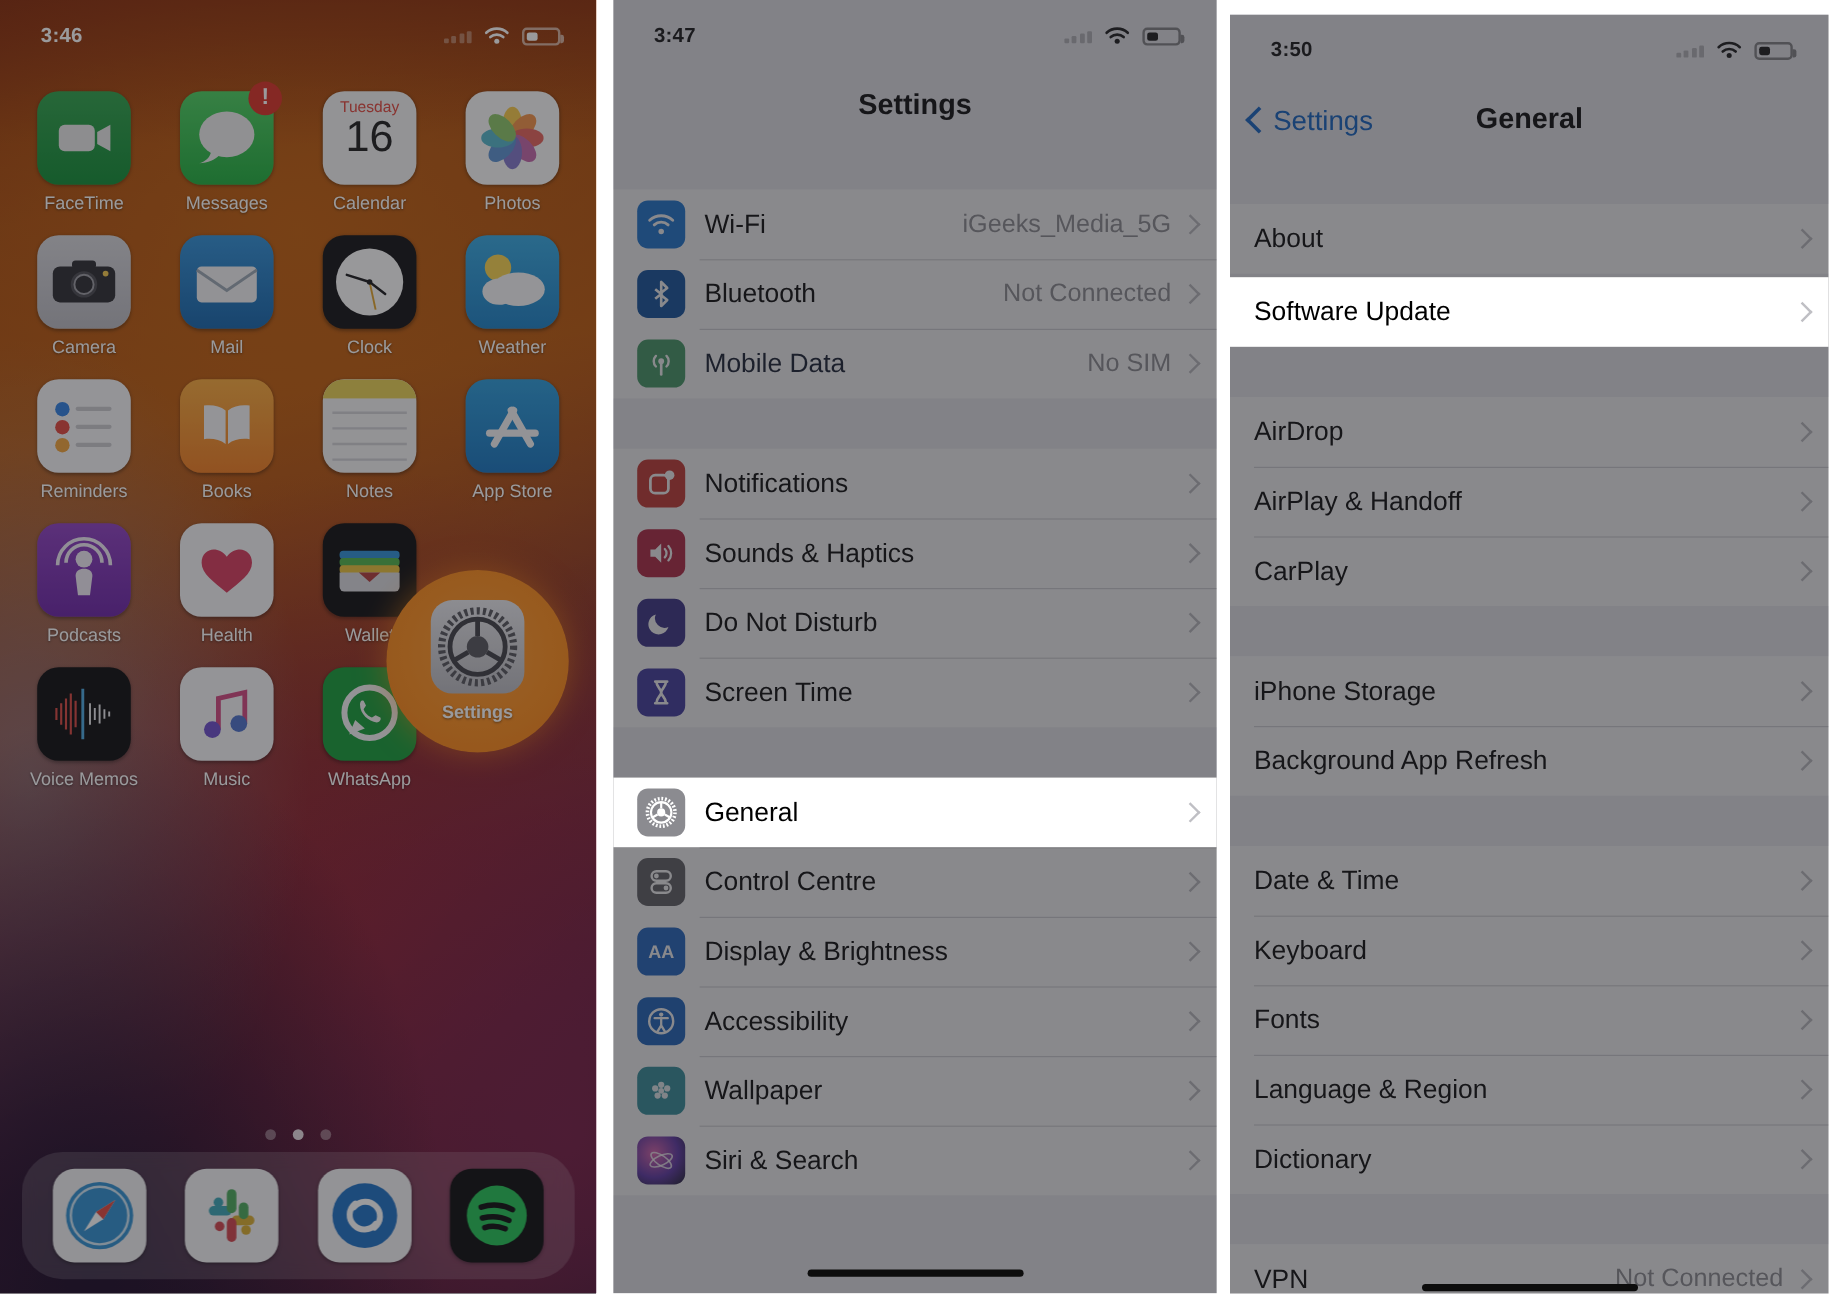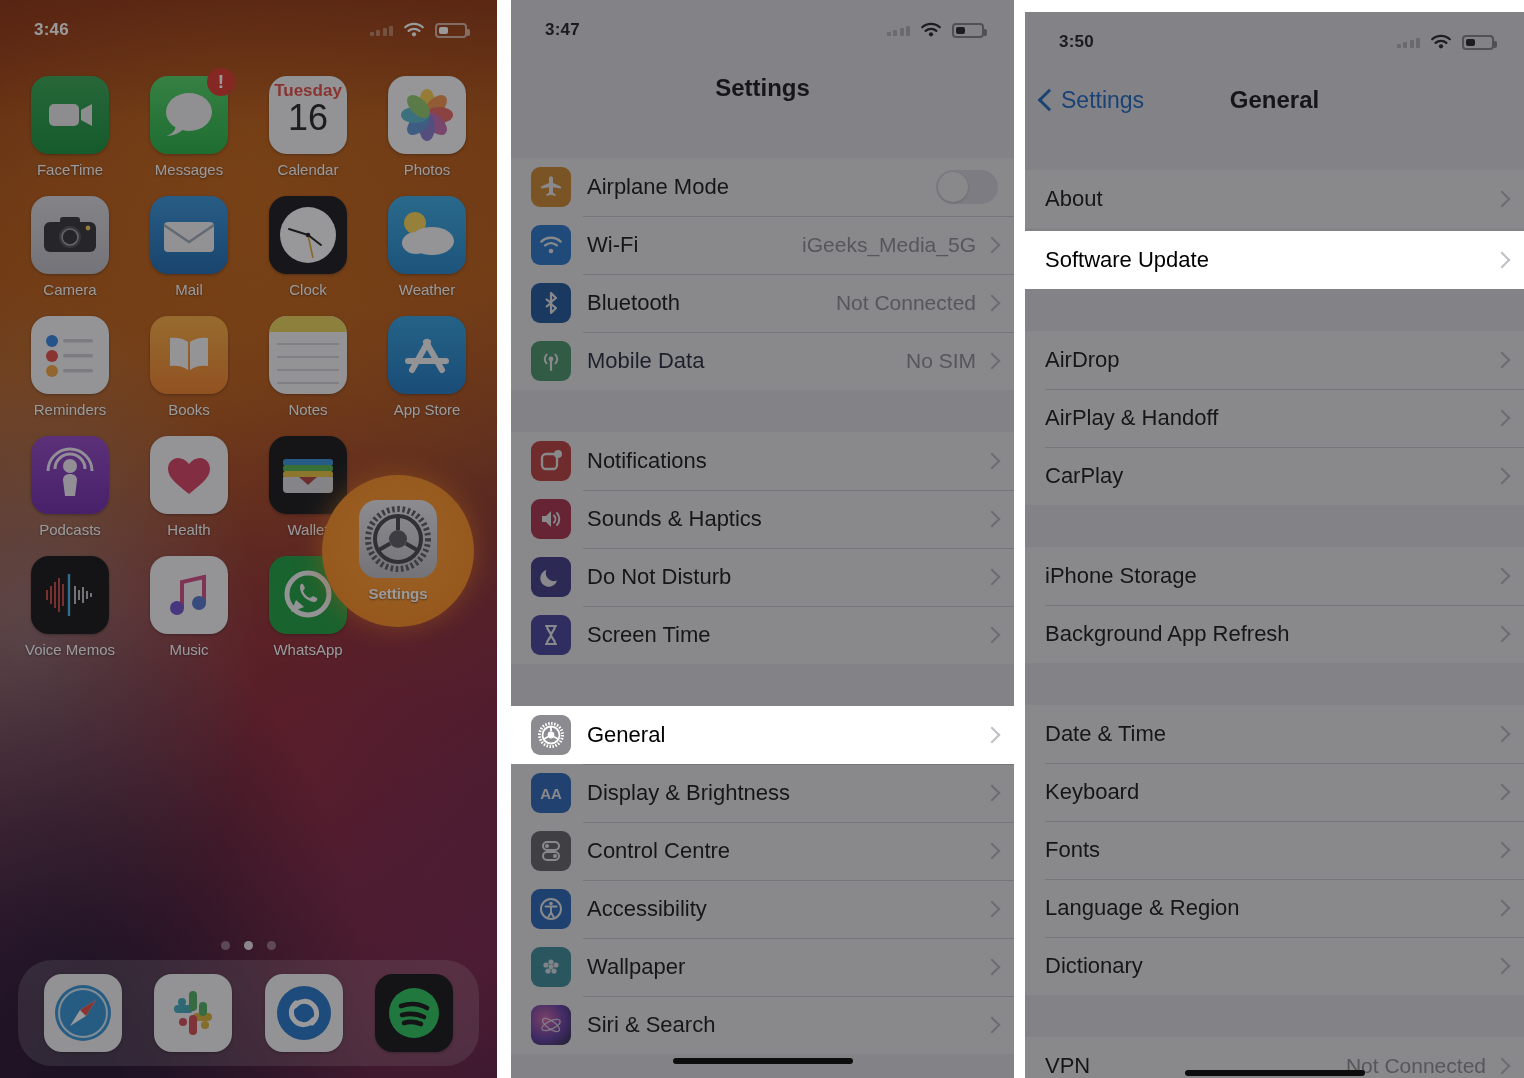--- a/index.html
+++ b/index.html
@@ -139,21 +139,21 @@
                   <ellipse cx="39" cy="36" rx="23" ry="19" fill="#ededed"></ellipse>
                   <path d="M26 50c-1 6-6 9-10 10 7 0 14-3 17-7z" fill="#ededed"></path>
                 </svg>
             </div>
             <div class="badge">!</div>
             <div class="lbl">Messages</div>
           </div>
 
           <div class="app">
             <div class="icon" style="background:#f2f2f2;display:flex;flex-direction:column;align-items:center;justify-content:flex-start;padding-top:6px;box-sizing:border-box;">
-              <span style="font-size:17px;color:#e0453c;font-weight:700;line-height:1">Tuesday</span>
+              <span style="font-size:13px;color:#e0453c;font-weight:400;line-height:1">Tuesday</span>
               <span style="font-size:36px;color:#1c1c1c;line-height:1.05;font-weight:300">16</span>
             </div>
             <div class="lbl">Calendar</div>
           </div>
 
           <div class="app">
             <div class="icon" style="background:#f7f7f7;">
               <svg width="78" height="78" viewBox="0 0 78 78">
                 <g opacity=".85" transform="translate(39,39)">
                   <ellipse rx="8" ry="14" cy="-12" fill="#f6c12a"></ellipse>
@@ -453,31 +453,20 @@
       </div>
 
       <div class="navbar">
         <div class="navtitle">Settings</div>
       </div>
 
       <div class="sectgap"></div>
 
       <div class="group">
         <div class="cell">
-          <span class="cellicon" style="background:#e08a1e;">
-            <svg width="26" height="26" viewBox="0 0 26 26">
-                <path d="M23 14.5l-8-1.2v5.3l2.6 1.8v1.6l-4.6-1.2-4.6 1.2v-1.6l2.6-1.8v-5.3L3 14.5v-2l8-3.6V4.2c0-1.1.9-2 2-2s2 .9 2 2v4.7l8 3.6z" fill="#fff"></path>
-              </svg>
-          </span>
-          <span class="celltitle">Airplane Mode</span>
-          <span class="toggle">
-              <span class="knob"></span>
-            </span>
-        </div>
-        <div class="cell">
           <span class="cellicon" style="background:#1573d6;">
             <svg width="26" height="22" viewBox="0 0 26 22">
                 <circle cx="13" cy="17" r="2.3" fill="#fff"></circle>
                 <path d="M7.2 11.4a8.6 8.6 0 0111.6 0" stroke="#fff" stroke-width="2.4" fill="none" stroke-linecap="round"></path>
                 <path d="M3.4 7.6a14 14 0 0119.2 0" stroke="#fff" stroke-width="2.4" fill="none" stroke-linecap="round"></path>
               </svg>
           </span>
           <span class="celltitle">Wi-Fi</span>
           <span class="cellvalue">iGeeks_Media_5G</span>
           <span class="chev"></span>
@@ -566,34 +555,34 @@
                     <line x1="3" y1="1.7" x2="7.4" y2="4.2"></line>
                     <line x1="-3" y1="1.7" x2="-7.4" y2="4.2"></line>
                   </g>
                 </g>
               </svg>
           </span>
           <span class="celltitle">General</span>
           <span class="chev"></span>
         </div>
         <div class="cell">
-          <span class="cellicon" style="background:#1a62c4;color:#fff;font-size:15px;font-weight:700;">AA</span>
-          <span class="celltitle">Display &amp; Brightness</span>
-          <span class="chev"></span>
-        </div>
-        <div class="cell">
           <span class="cellicon" style="background:#5b5b60;">
             <svg width="26" height="26" viewBox="0 0 26 26">
                 <rect x="5" y="4" width="16" height="8" rx="4" fill="none" stroke="#fff" stroke-width="2"></rect>
                 <circle cx="9" cy="8" r="2" fill="#fff"></circle>
                 <rect x="5" y="14" width="16" height="8" rx="4" fill="none" stroke="#fff" stroke-width="2"></rect>
                 <circle cx="17" cy="18" r="2" fill="#fff"></circle>
               </svg>
           </span>
           <span class="celltitle">Control Centre</span>
+          <span class="chev"></span>
+        </div>
+        <div class="cell">
+          <span class="cellicon" style="background:#1a62c4;color:#fff;font-size:15px;font-weight:700;">AA</span>
+          <span class="celltitle">Display &amp; Brightness</span>
           <span class="chev"></span>
         </div>
         <div class="cell">
           <span class="cellicon" style="background:#1560bf;">
             <svg width="26" height="26" viewBox="0 0 26 26">
                 <circle cx="13" cy="13" r="10" fill="none" stroke="#fff" stroke-width="2"></circle>
                 <circle cx="13" cy="7.5" r="1.8" fill="#fff"></circle>
                 <path d="M7.5 10.5h11M13 10.5v6M13 16.5l-3 5M13 16.5l3 5" stroke="#fff" stroke-width="1.9" stroke-linecap="round"></path>
               </svg>
           </span>

